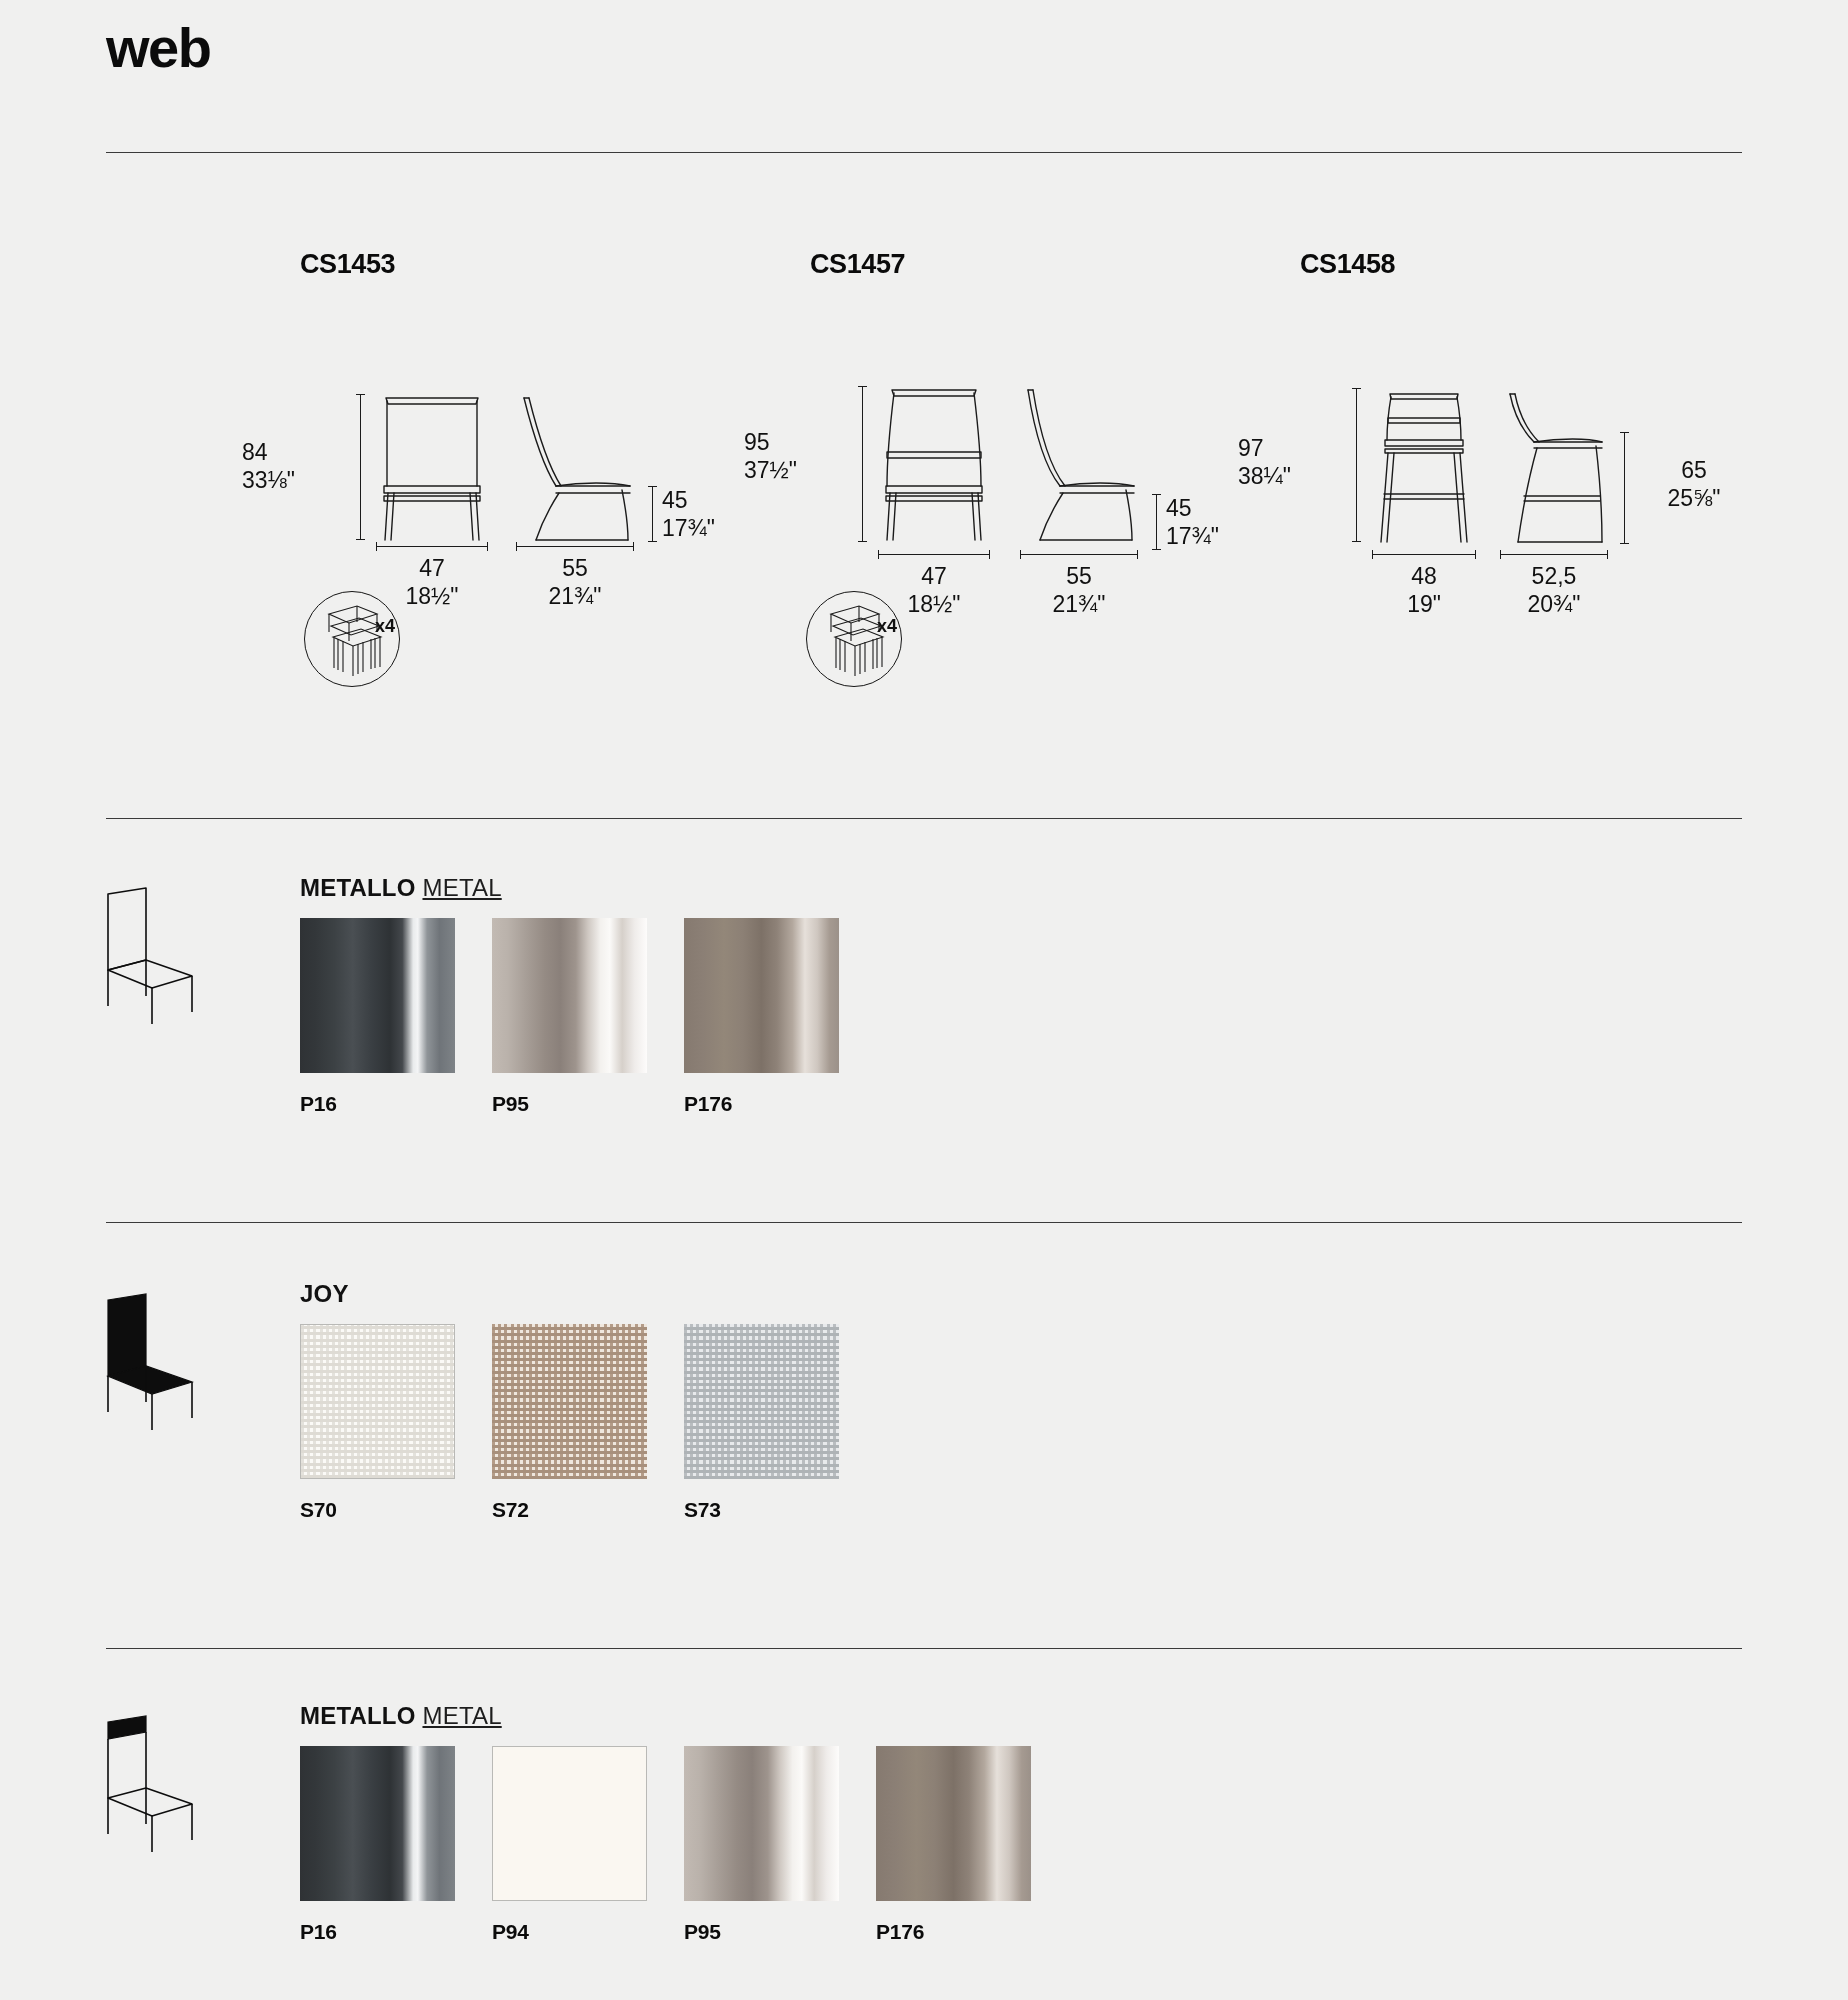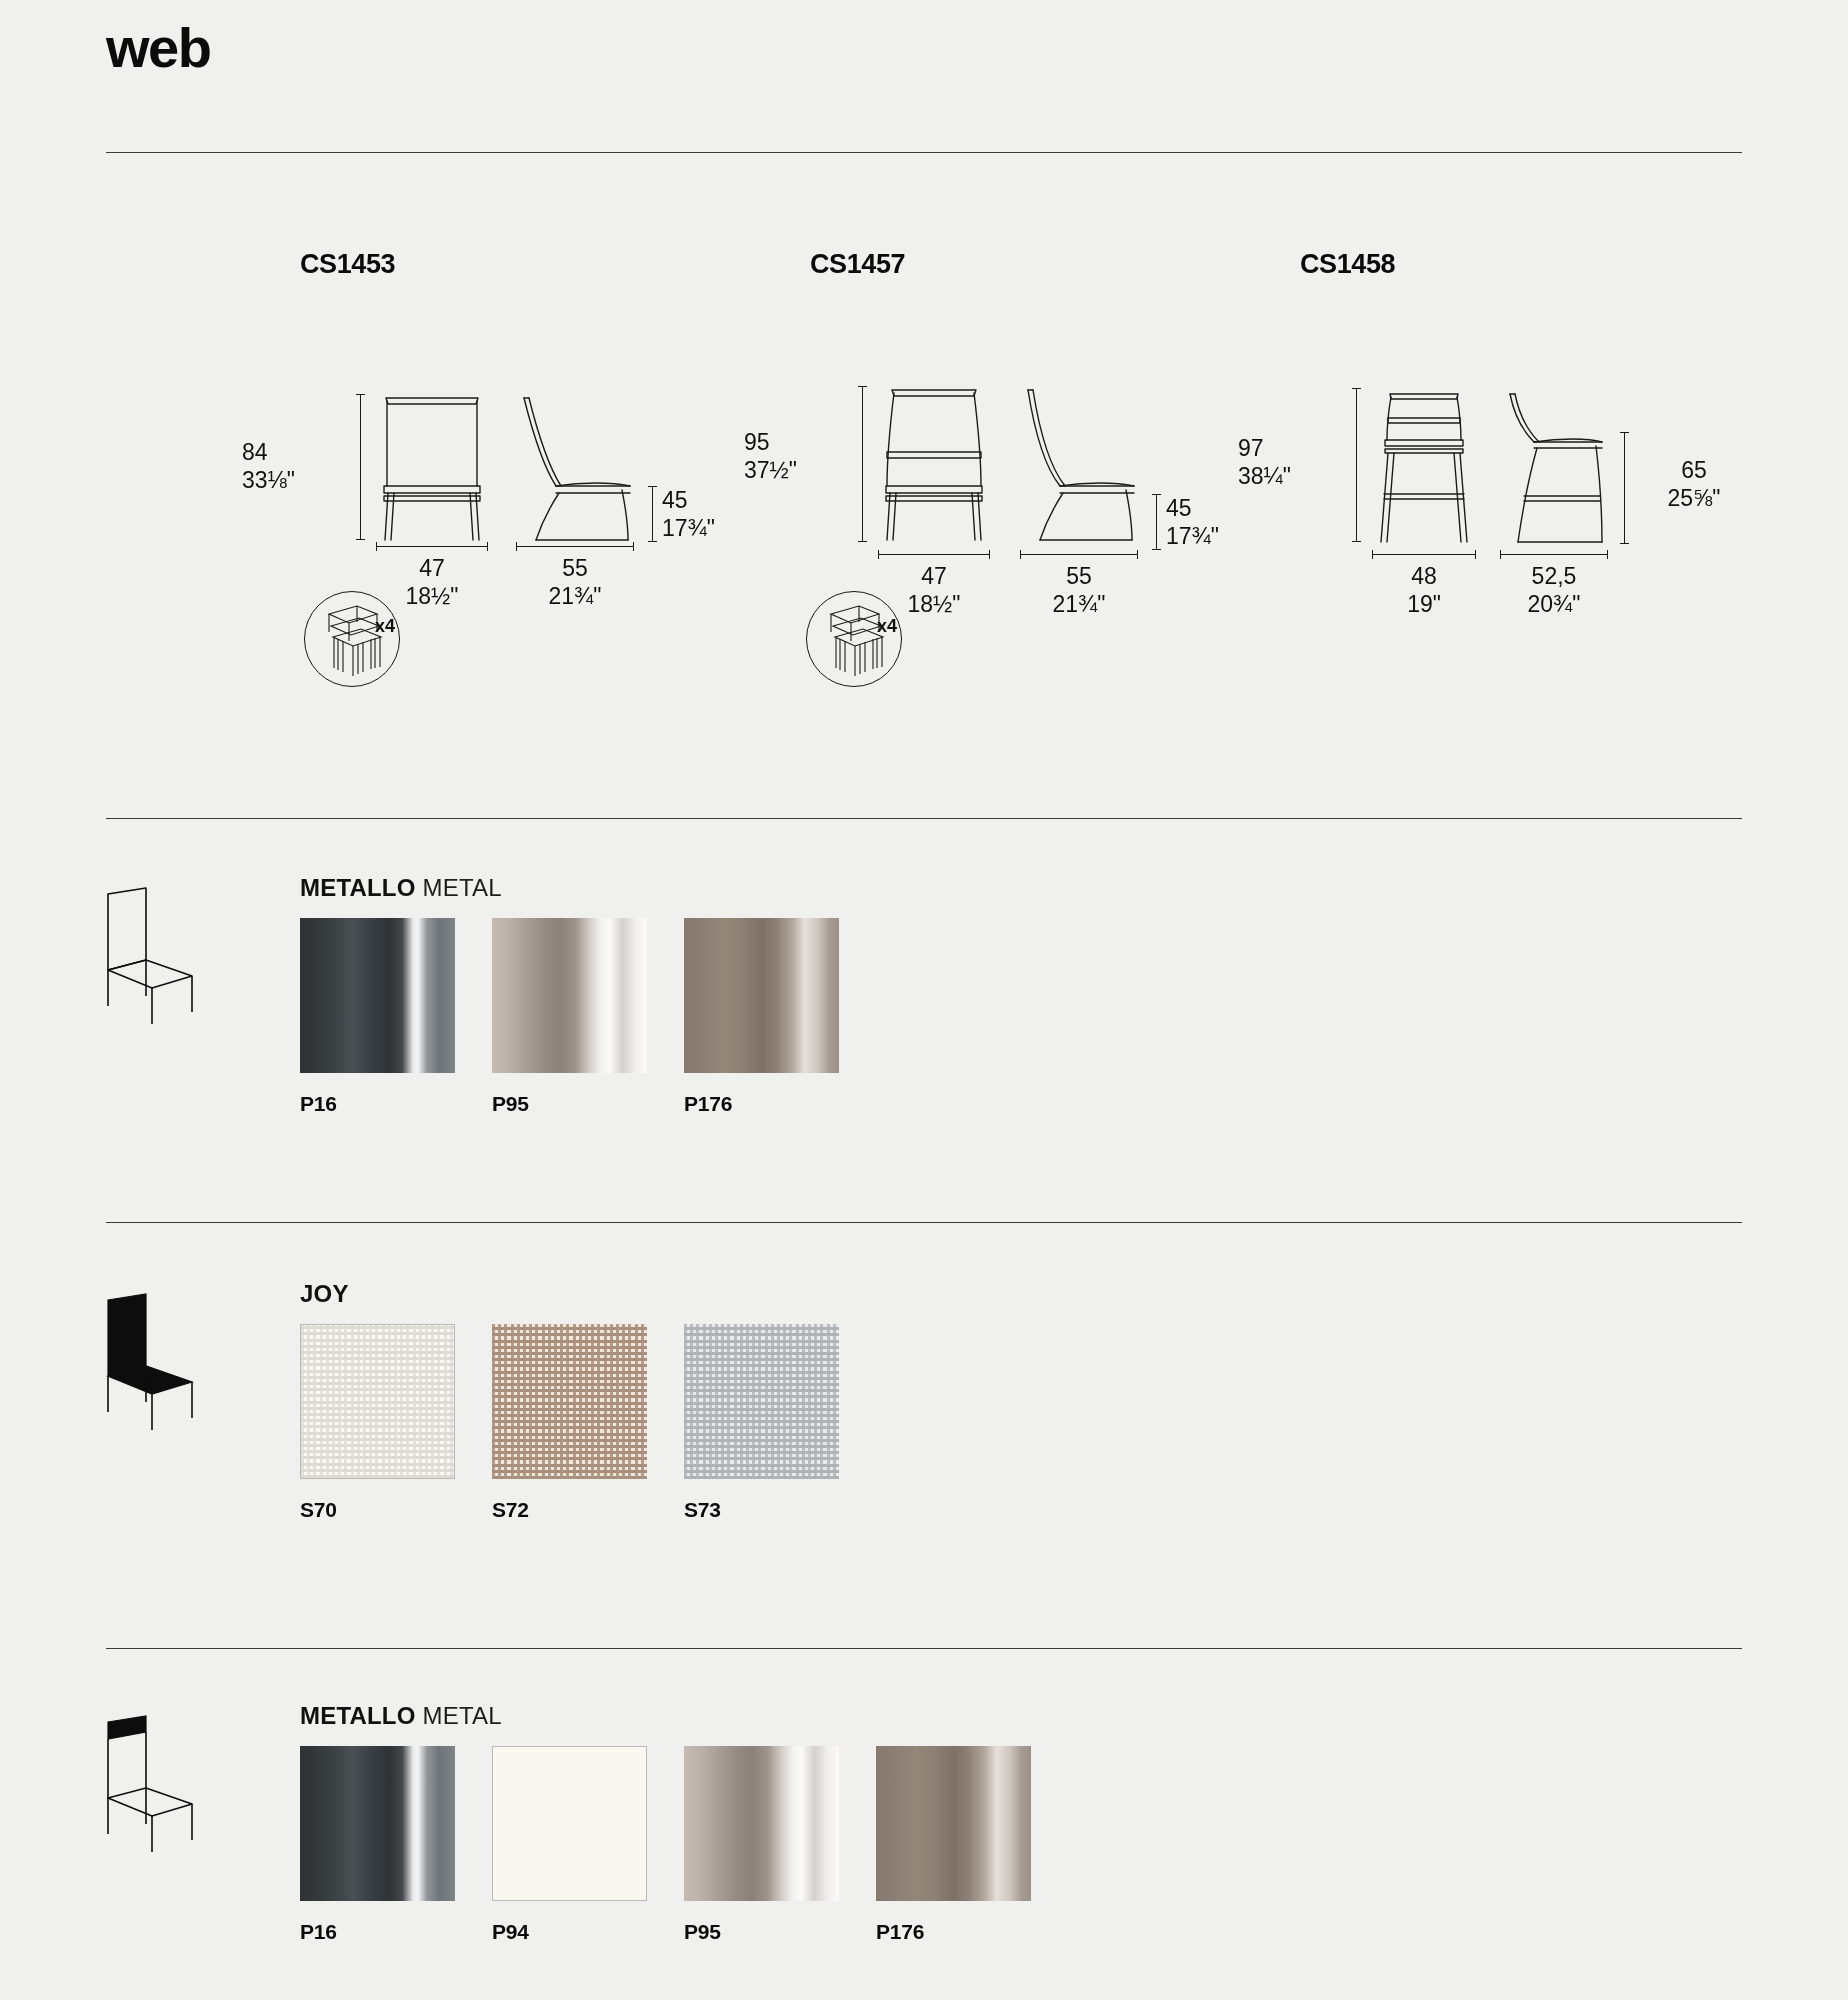--- a/index.html
+++ b/index.html
@@ -89,21 +89,21 @@
   .sec-metal1 { top: 856px; }
   .sec-joy    { top: 1262px; }
   .sec-metal2 { top: 1684px; }
 
   .sec-icon { position: absolute; left: 100px; top: 30px; width: 110px; height: 140px; }
   .sec-title {
     position: absolute; left: 300px; top: 18px;
     font-size: 24px; letter-spacing: 0.2px; white-space: nowrap;
   }
   .sec-title b { font-weight: bold; }
-  .sec-title span.reg { font-weight: normal; color: #1d1d1d; }
+  .sec-title span.reg { font-weight: normal; color: #1d1d1d; text-decoration: underline; }
 
   .swatch-row { position: absolute; left: 300px; top: 62px; display: flex; }
   .swatch { margin-right: 37px; }
   .swatch .chip {
     width: 155px; height: 155px; position: relative; overflow: hidden;
   }
   .swatch .chip.bordered { border: 1px solid #b9b9b6; }
   .swatch .label {
     margin-top: 19px; font-size: 21px; font-weight: bold;
     letter-spacing: -0.2px; color: #0b0b0b;

